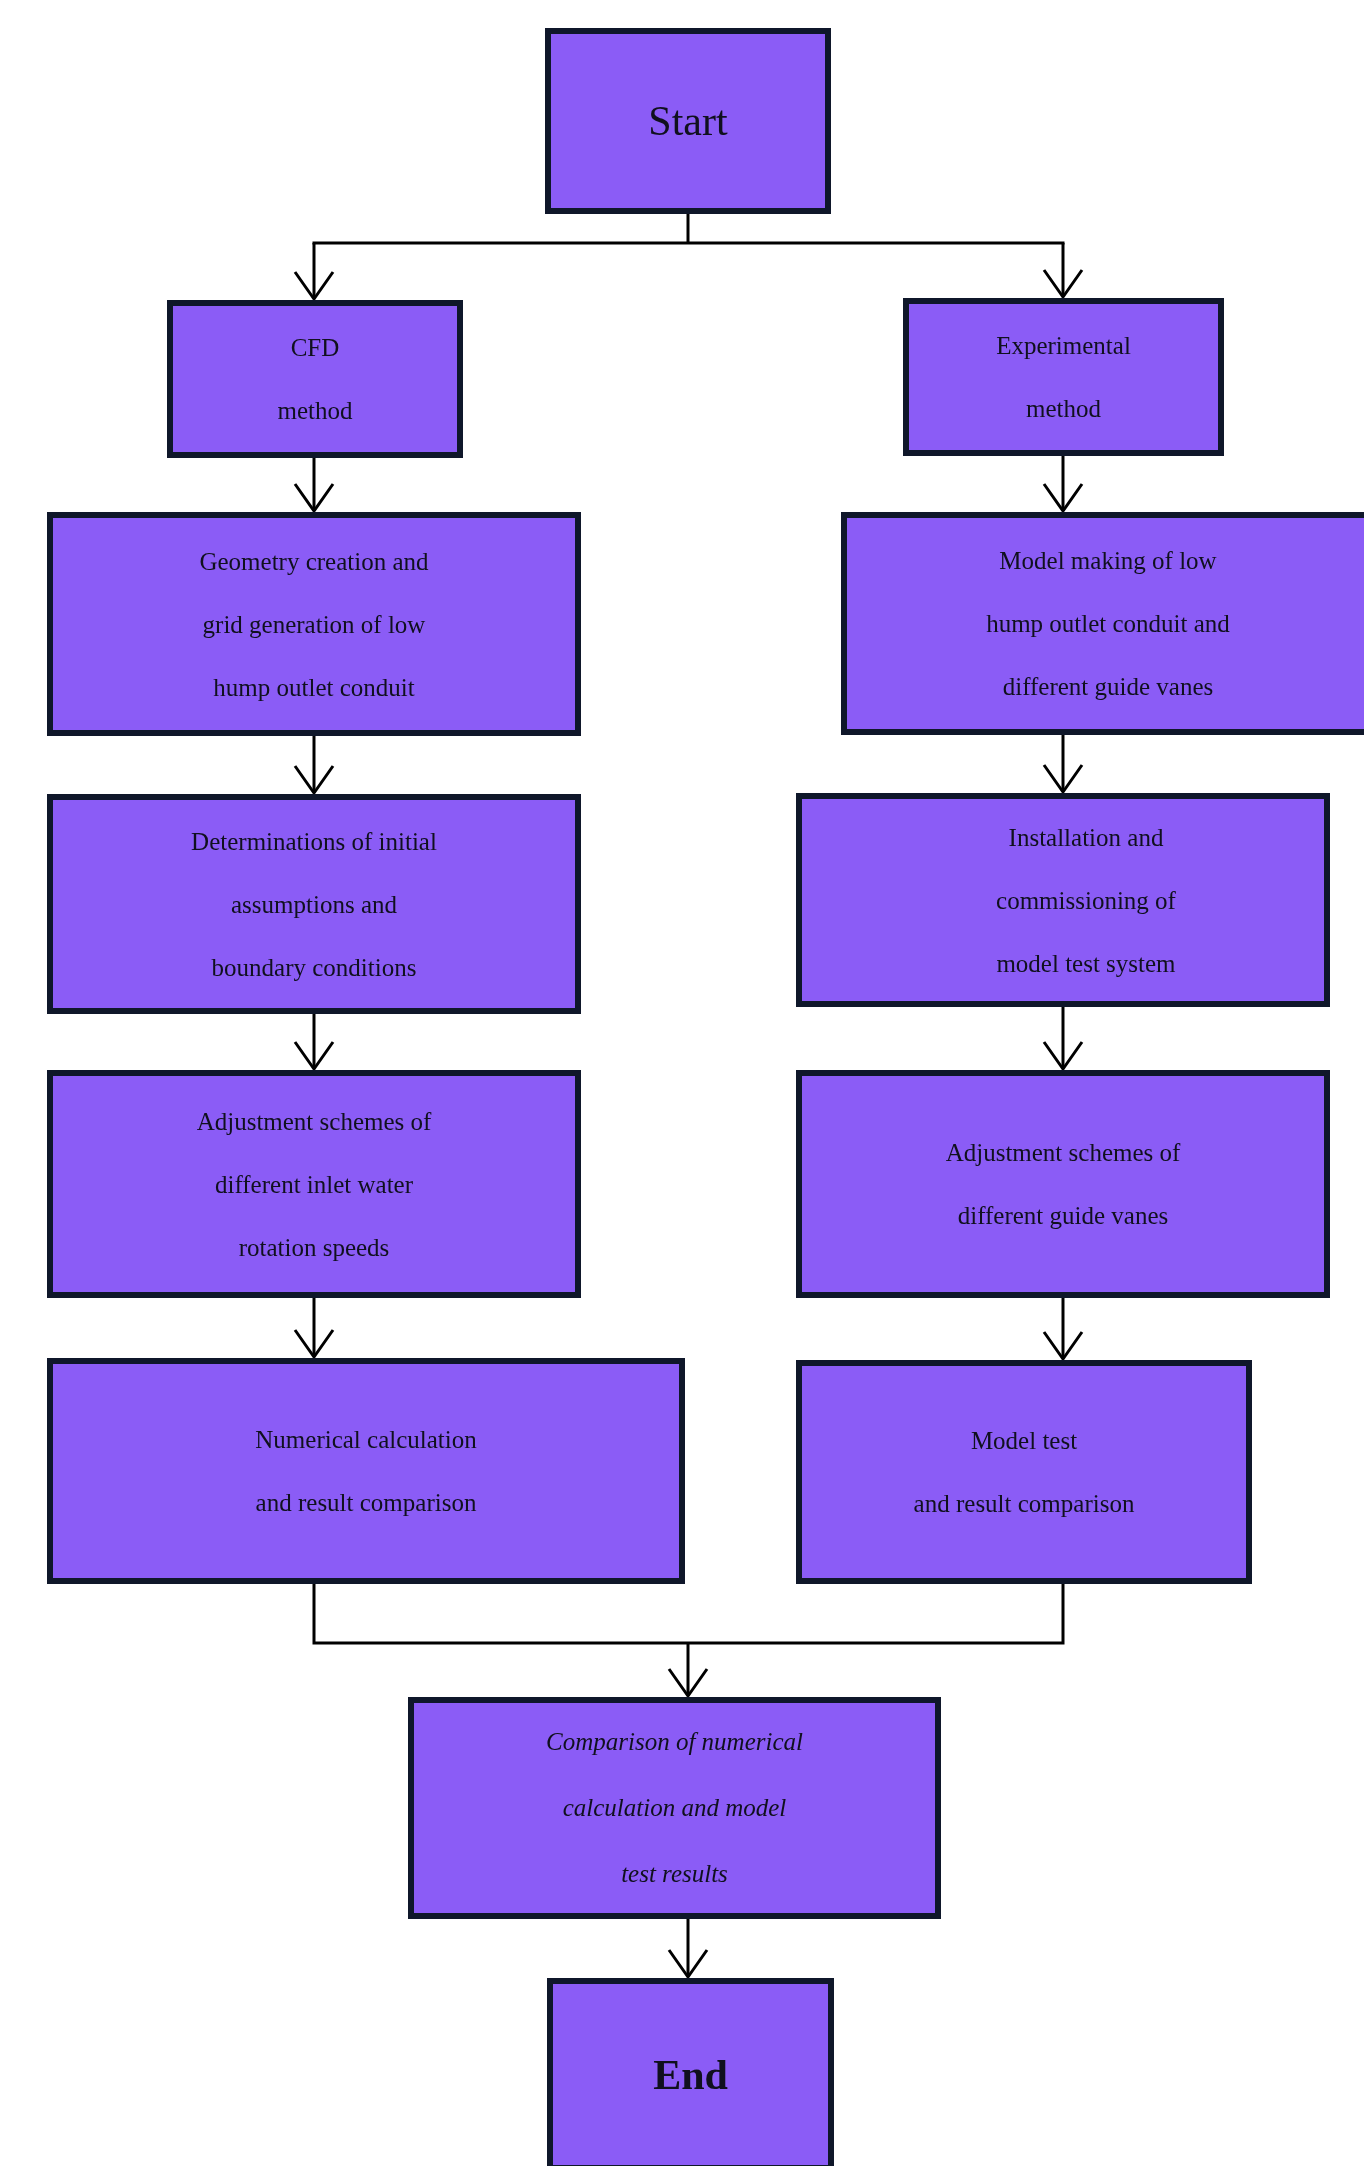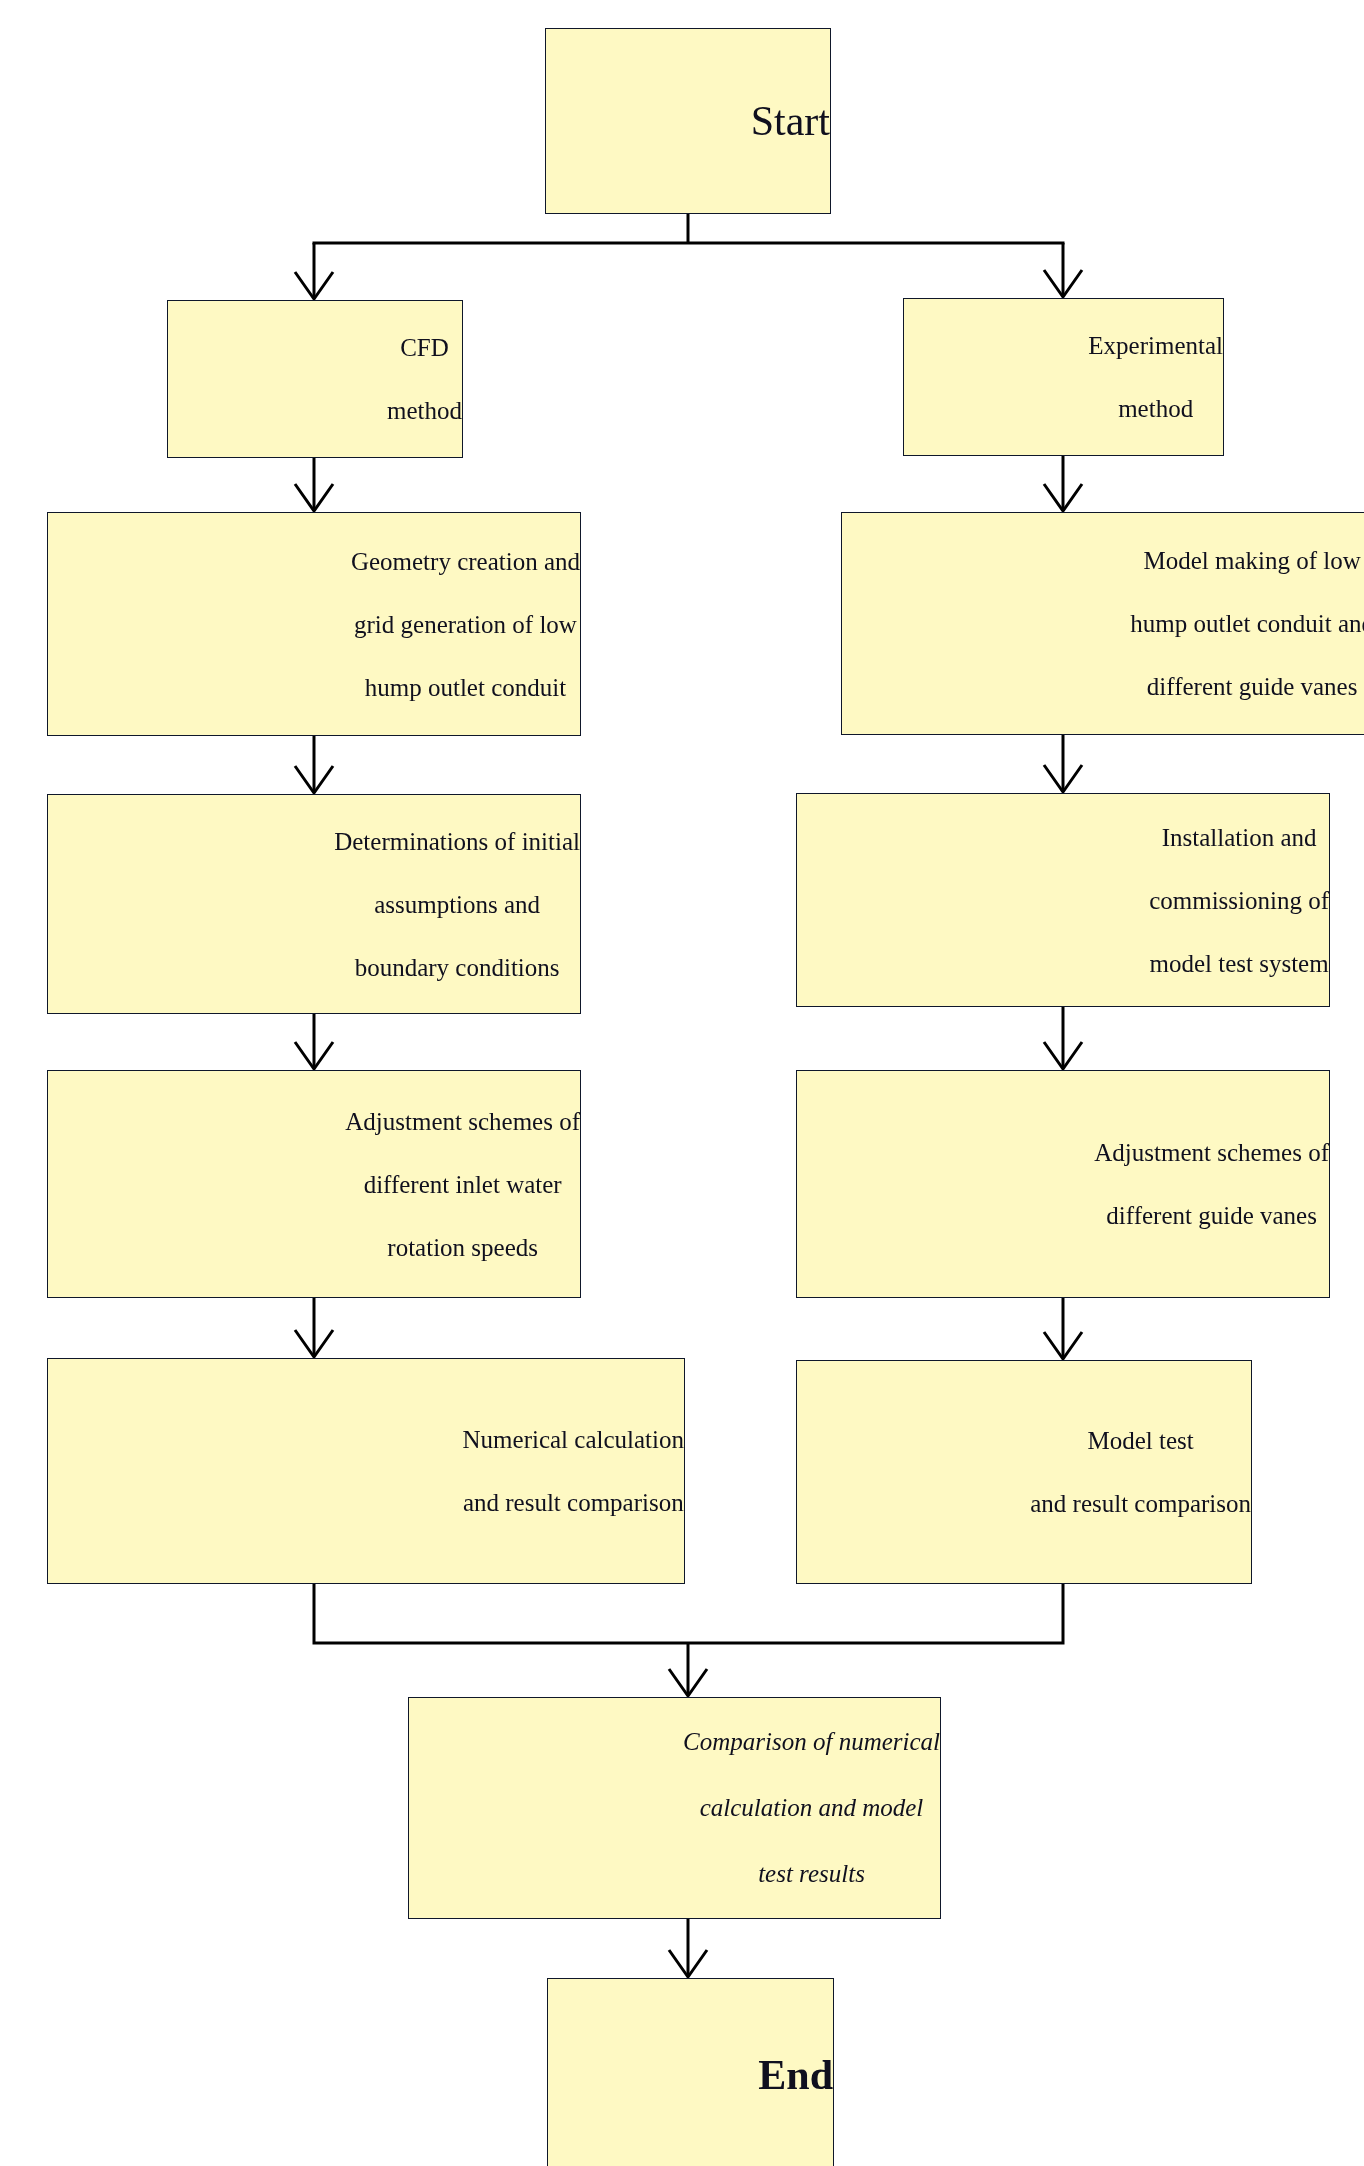--- a/index.html
+++ b/index.html
@@ -24,25 +24,25 @@
     height: 2166px;
   }
   .connectors line, .connectors polyline {
     stroke: #000000;
     stroke-width: 3;
     fill: none;
   }
   .node {
     position: absolute;
     box-sizing: border-box;
-    border: 1px solid #0f172a;
-    background: #fef9c3;
+    border: 6px solid #0f172a;
+    background: #8b5cf6;
     display: flex;
     align-items: center;
-    justify-content: flex-end;
+    justify-content: center;
   }
   .node .label {
     white-space: pre-line;
     text-align: center;
     font-size: 25px;
     line-height: 63px;
   }
   .node.terminal .label {
     font-size: 42px;
     line-height: 48px;

